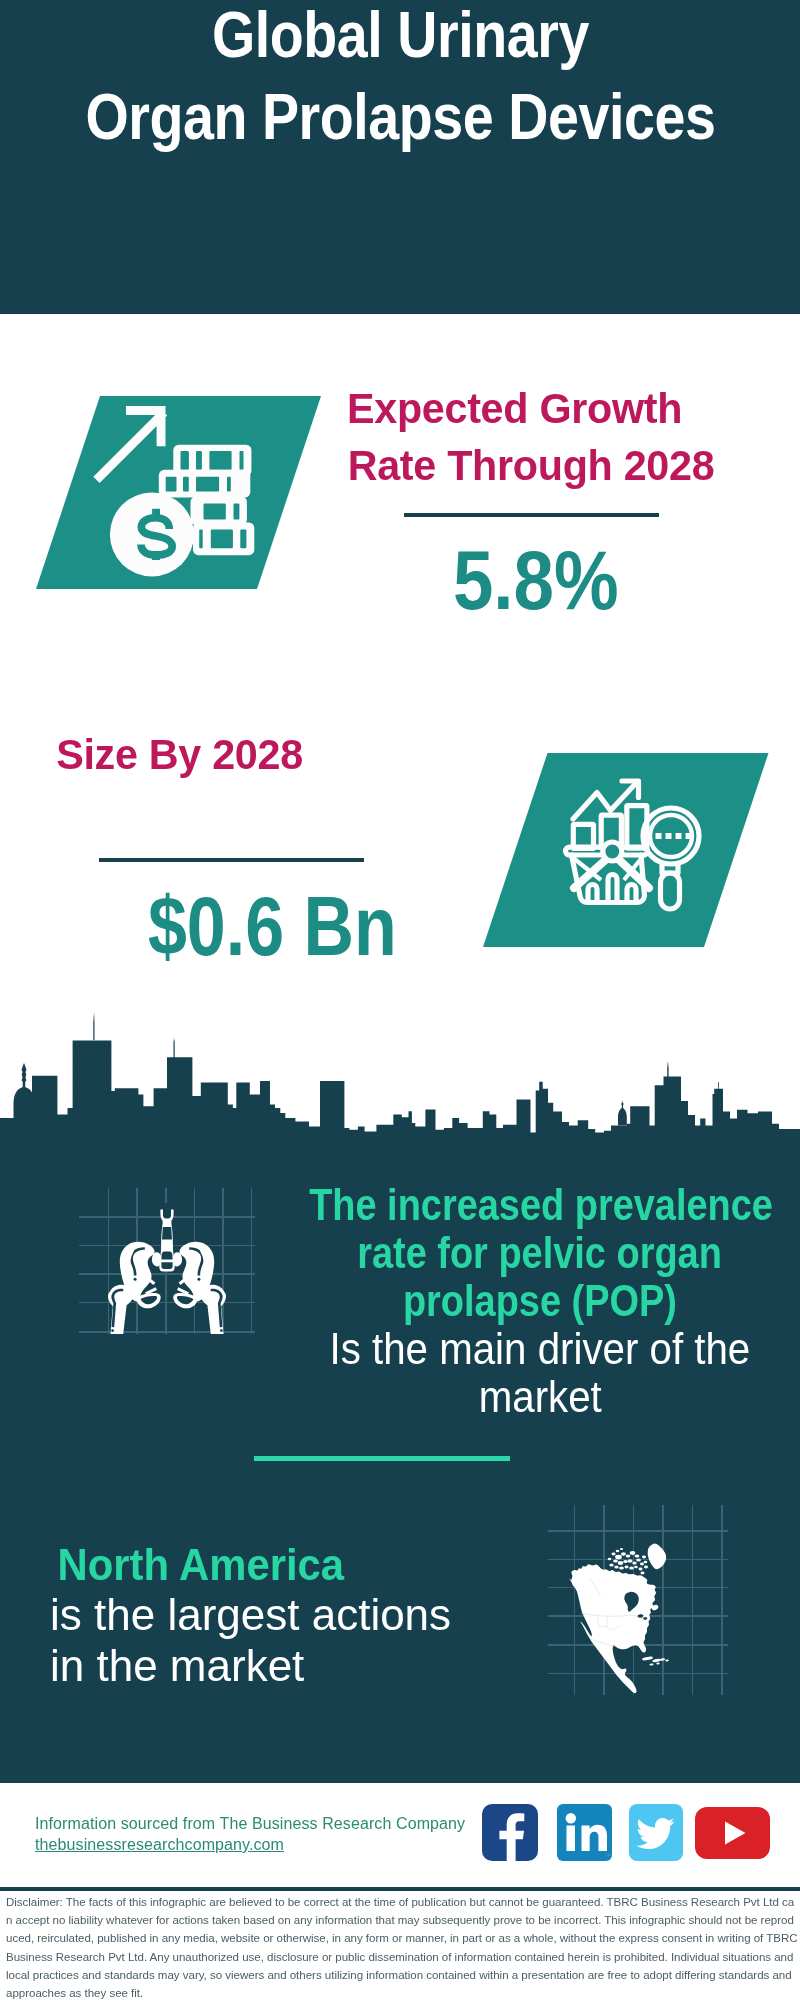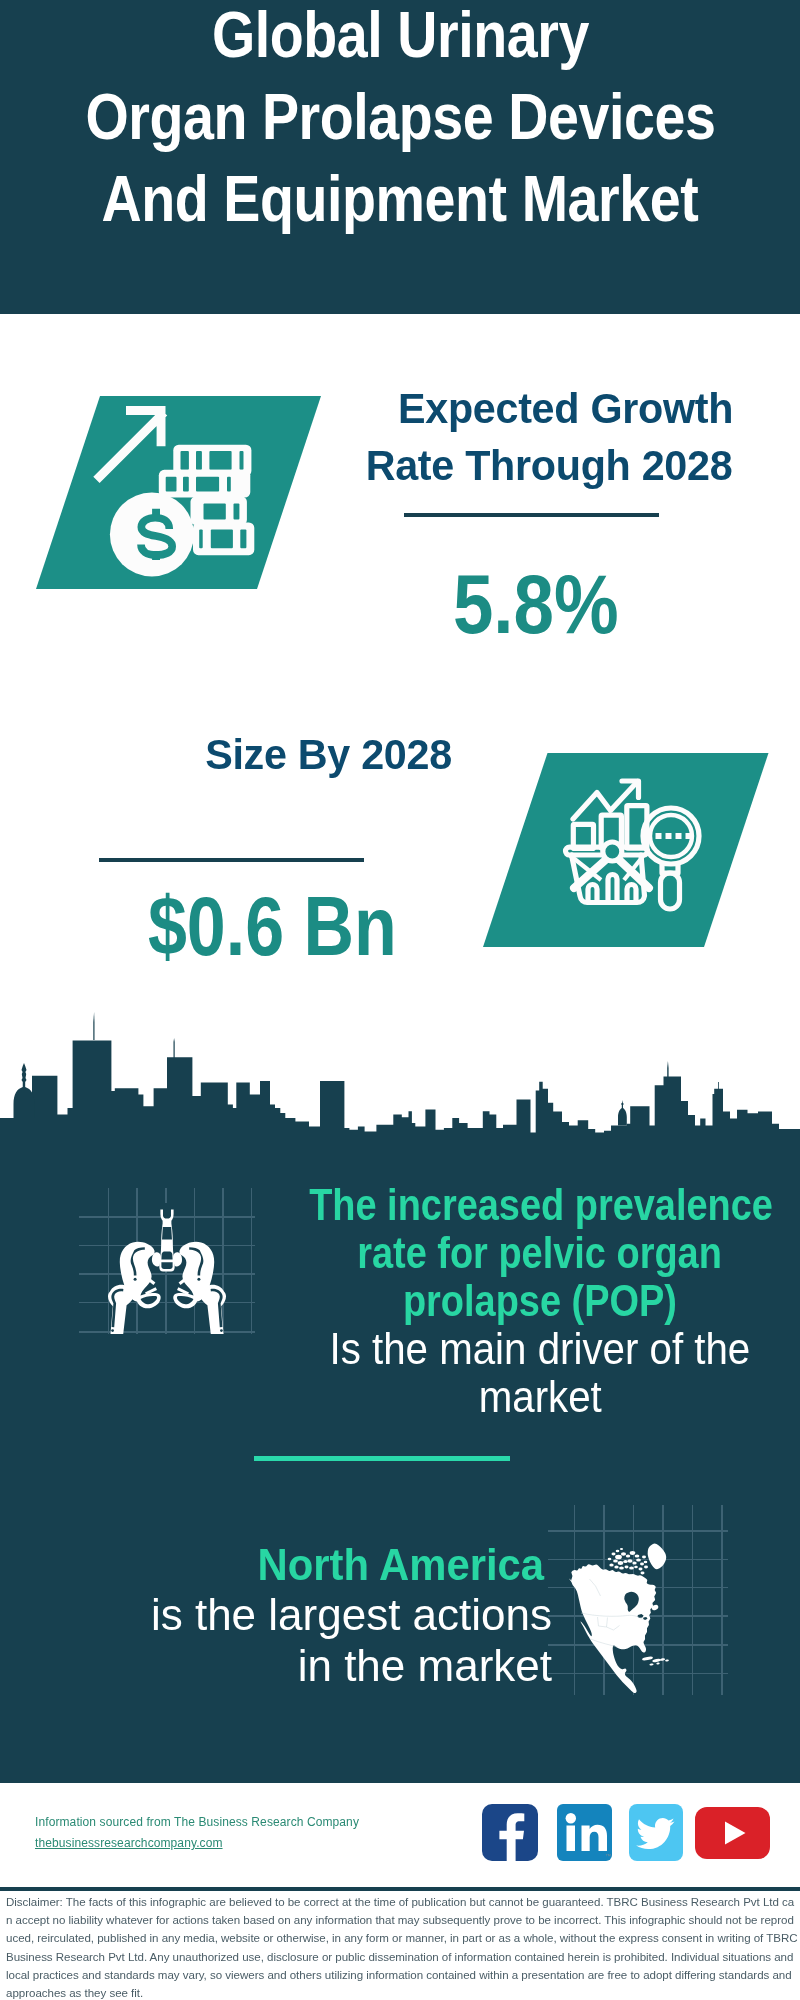--- a/index.html
+++ b/index.html
@@ -8,85 +8,84 @@
   .page{position:relative;width:800px;height:1524px;background:#fff;}
 
   
   .header{position:absolute;left:0;top:0;width:800px;height:314px;background:#17404f;}
   .header-title{position:absolute;left:0;top:-6px;width:800px;text-align:center;
     color:#ffffff;font-weight:bold;font-size:65px;line-height:82px;letter-spacing:-0.5px;}
   .sq{display:inline-block;transform:scaleX(0.855);transform-origin:center;}
   .para{position:absolute;}
   .para svg{display:block;}
 
-  .stat-head{position:absolute;text-align:right;color:#0c4a6e;font-weight:bold;
+  .stat-head{position:absolute;text-align:left;color:#be185d;font-weight:bold;
     font-size:43px;line-height:57px;letter-spacing:-0.3px;}
   .stat-head .sq{transform:scaleX(0.96);}
   .stat-rule{position:absolute;height:4px;background:#17404f;}
   .stat-val{position:absolute;text-align:center;color:#1c8c84;font-weight:bold;
     font-size:84px;line-height:84px;}
   .stat-val .sq{transform:scaleX(0.865);}
 
   #para1{left:36px;top:396px;}
   #g-head{left:340px;top:380px;width:400px;}
   #g-rule{left:404px;top:513px;width:255px;}
-  #g-val{left:336px;top:538px;width:400px;margin-top:24px;}
+  #g-val{left:336px;top:538px;width:400px;}
 
   #m-head{left:51px;top:726px;width:406px;}
   #m-rule{left:99px;top:858px;width:265px;}
   #m-val{left:69px;top:884px;width:406px;}
   #m-val .sq{transform:scaleX(0.833);}
   #para2{left:483px;top:753px;}
 
   
   .darkbody{position:absolute;left:0;top:1140px;width:800px;height:640px;background:#17404f;}
   .skyline{position:absolute;left:0;top:1010px;width:800px;height:140px;display:block;}
 
   .grid-box{position:absolute;overflow:hidden;}
   .driver-text{position:absolute;text-align:center;color:#ffffff;font-size:44px;line-height:47.9px;white-space:nowrap;}
   .driver-text .sq{transform:scaleX(0.915);}
   .driver-text .hl{transform:scaleX(0.862);}
   .driver-text .hl{color:#28d6a3;font-weight:bold;}
   .mid-rule{position:absolute;height:5px;background:#2ad9ab;}
 
-  .region-text{position:absolute;text-align:right;color:#ffffff;font-size:44px;line-height:50.4px;white-space:nowrap;}
+  .region-text{position:absolute;text-align:left;color:#ffffff;font-size:44px;line-height:50.4px;white-space:nowrap;}
   .region-text .sq{transform:scaleX(1.0);}
   .region-text .hl{transform:scaleX(0.95);}
   .region-text .hl{color:#28d6a3;font-weight:bold;}
 
   #pelvis-box{left:79px;top:1188px;}
   #driver-text{left:272px;top:1181px;width:536px;}
   .mid-rule{left:254px;top:1456px;width:256px;}
   #region-text{left:50px;top:1540px;width:502px;}
   #map-box{left:547.5px;top:1505px;}
   .foot-rule{position:absolute;left:0;width:800px;height:3px;background:#17404f;}
   #foot-rule-top{top:1780px;}
   #foot-rule-bot{top:1886.5px;height:4px;}
-  .src-line{position:absolute;left:35px;color:#2a8a74;font-size:12px;letter-spacing:0.1px;white-space:nowrap;}
+  .src-line{position:absolute;left:35px;color:#2a8a74;font-size:16px;letter-spacing:0.1px;white-space:nowrap;}
   #src1{top:1815px;}
   #src2{top:1836px;text-decoration:underline;}
   .social{position:absolute;display:block;}
   .social svg{display:block;}
   #fb{left:482px;top:1804px;}
   #li{left:557px;top:1804px;}
   #tw{left:629px;top:1804px;}
   #yt{left:695px;top:1807px;}
   .disc{position:absolute;left:6px;top:1893px;width:792px;color:#4a5d66;font-size:11.55px;line-height:18.2px;
     letter-spacing:-0.03px;word-break:break-all;text-align:left;}
 </style>
 </head>
 <body>
 
 <div class="page">
 
   <div class="header">
     <div class="header-title">
       <div><span class="sq">Global Urinary</span></div>
       <div><span class="sq">Organ Prolapse Devices</span></div>
-      <div><span class="sq">And Equipment Market</span></div>
     </div>
   </div>
 
   <div class="para" id="para1">
     <svg width="300" height="200" viewBox="0 0 300 200">
       <polygon points="64,0 285,0 221,193 0,193" fill="#1c8f87"></polygon>
       <g fill="#fcfcfc">
         <path d="M90,10 h39.5 v8.9 h-39.5 z M120.6,10 h8.9 v40.3 h-8.9 z
                  M124.9,13.2 l6.3,6.3 l-67.6,67.6 l-6.3,-6.3 z"></path>
         <g>

